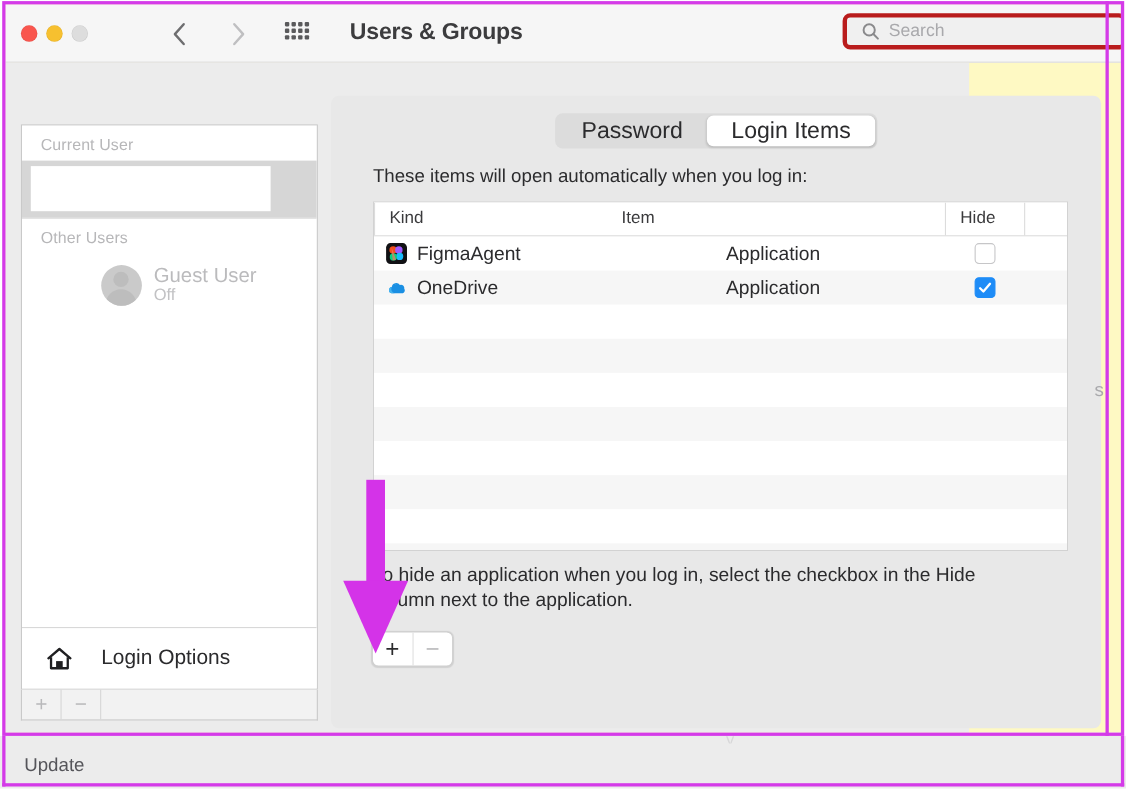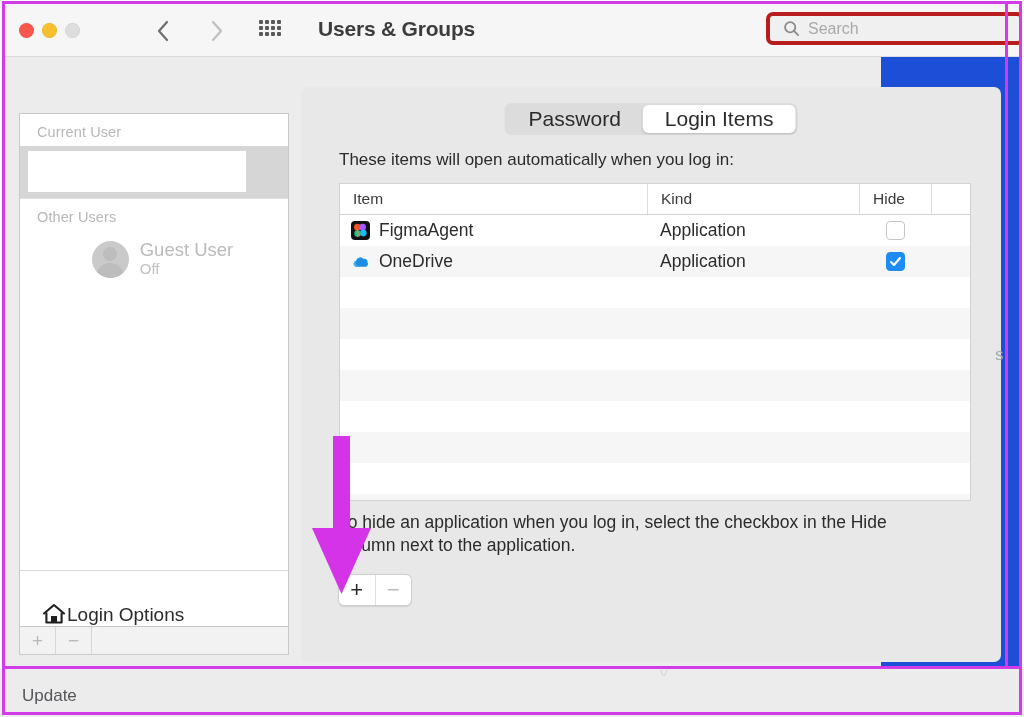--- a/index.html
+++ b/index.html
@@ -29,21 +29,21 @@
   .anno-vline {
     position: absolute; top: 1px; left: 1005px;
     width: 3px; height: 668px;
     background: #D43BE8; z-index: 41; pointer-events: none;
   }
 
   
   .window {
     position: absolute; left: 5px; top: 4px;
     width: 1014px; height: 662px;
-    background: #1d4ed8;
+    background: #fef9c3;
     overflow: hidden;
     padding-left: 20px;
   }
 
   
   .titlebar {
     position: absolute; left: 0; top: 0;
     width: 1014px; height: 53px;
     background: #F6F6F6;
     border-bottom: 1px solid #DCDCDC;
@@ -116,21 +116,21 @@
     background: #CACACA; position: relative; overflow: hidden; flex: none;
   }
   .avatar .head { position: absolute; left: 50%; top: 6px; width: 14px; height: 14px; margin-left: -7px; border-radius: 50%; background: #BDBDBD; }
   .avatar .torso { position: absolute; left: 50%; top: 22px; width: 28px; height: 20px; margin-left: -14px; border-radius: 14px 14px 0 0; background: #BDBDBD; }
   .user-name { font-size: 18.5px; color: #BBBBBD; line-height: 1.05; }
   .user-sub  { font-size: 15px; color: #C2C2C4; line-height: 1.3; }
 
   .login-options {
     position: absolute; left: 0; bottom: 0; width: 100%; height: 56px;
     border-top: 1px solid #D8D8D8;
-    display: flex; align-items: flex-end; gap: 0; padding-left: 21px;
+    display: flex; align-items: center; gap: 25px; padding-left: 21px;
     background: #FFFFFF;
   }
   .lo-label { font-size: 19px; color: #2B2B2D; }
 
   .side-toolbar {
     position: absolute; left: 14px; top: 570px;
     width: 270px; height: 28px;
     background: #F2F2F2; border: 1px solid #C9C9C9; border-top: none;
     display: flex; align-items: stretch;
   }
@@ -326,22 +326,22 @@
 
         <div class="tabs">
           <div class="tab">Password</div>
           <div class="tab active">Login Items</div>
         </div>
 
         <div class="intro">These items will open automatically when you log in:</div>
 
         <div class="table">
           <div class="thead">
+            <div class="th kind">Kind</div>
             <div class="th item">Item</div>
-            <div class="th kind">Kind</div>
             <div class="th hide">Hide</div>
             <div class="th tail"></div>
           </div>
 
           <div class="trow odd">
             <div class="cell-item">
               <span class="app-icon figma-icon">
                 <svg width="19" height="19" viewBox="0 0 19 19">
                   <circle cx="6.4" cy="6.2" r="3.4" fill="#F24E1E"></circle>
                   <circle cx="11.6" cy="6.2" r="3.4" fill="#A259FF"></circle>

